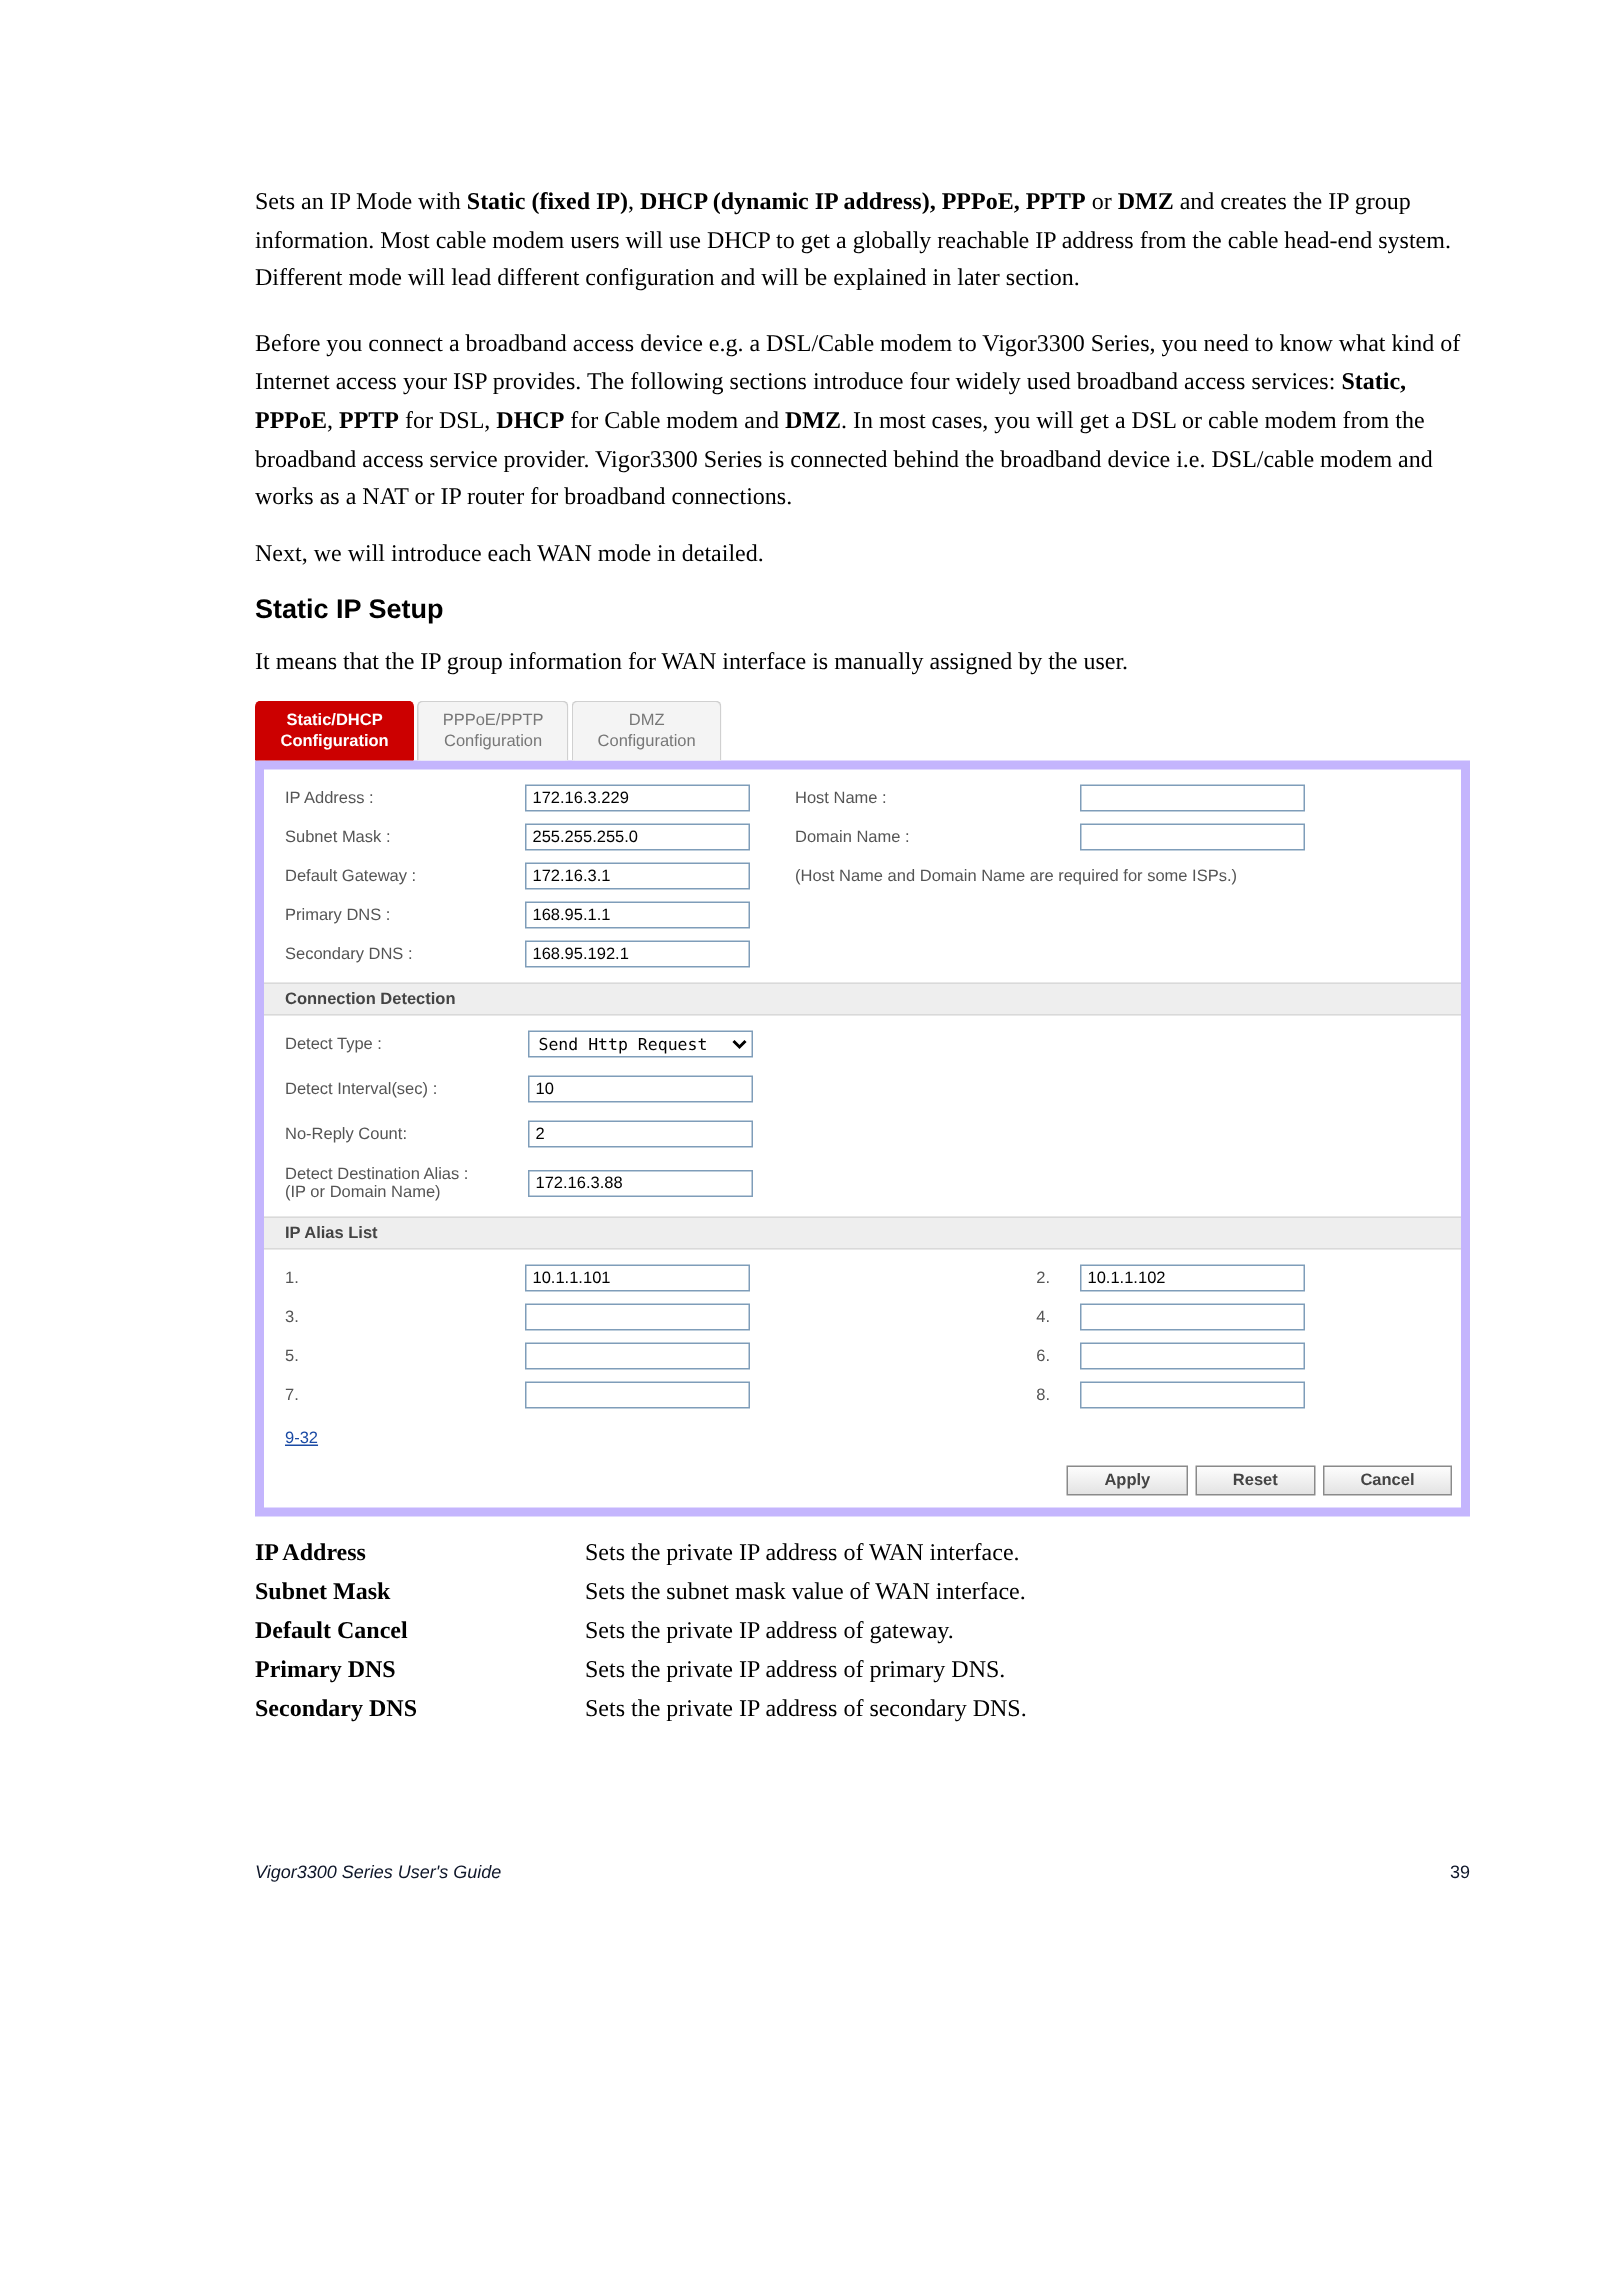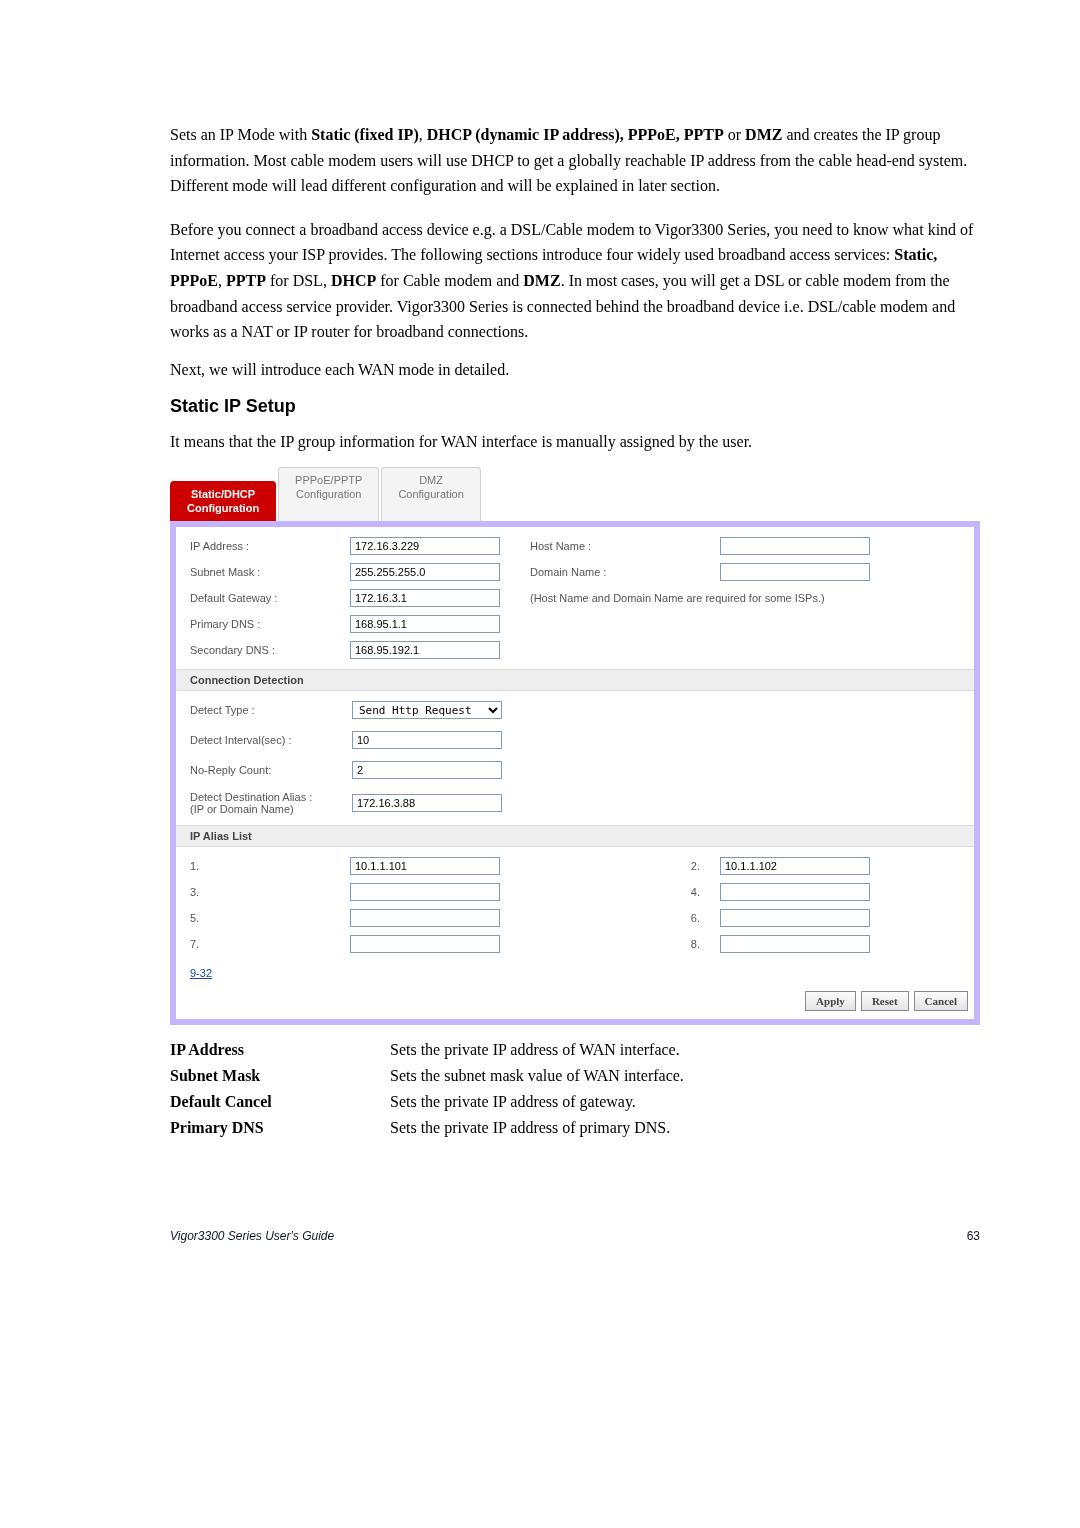--- a/index.html
+++ b/index.html
@@ -55,21 +55,20 @@
   color: #777;
   border-radius: 4px 4px 0 0;
   margin-right: 2px;
   text-align:center;
   line-height:1.25;
 }
 .tab.active {
   background: #c00;
   color: #fff;
   border-color: #c00;
-  margin-top: 14px;
 }
 .panel {
   border: 6px solid #c4b5fd;
   font-family: Verdana, sans-serif;
   font-size: 11px;
   color: #555;
 }
 .form-grid {
   display: grid;
   grid-template-columns: 150px 170px 180px 170px;
@@ -114,25 +113,25 @@
   padding: 4px 14px;
   display: inline-block;
 }
 .btn-row {
   text-align: right;
   padding: 8px 6px;
 }
 .btn {
   border: 1px solid #8a8a8a;
   background: linear-gradient(#fdfdfd, #e3e3e3);
-  font-family: Liberation Serif, serif;
+  font-family: Liberation Sans, sans-serif;
   font-size: 11px;
   font-weight: bold;
   color: #444;
-  padding: 3px 10px;
+  padding: 3px 24px;
   margin-left: 2px;
   cursor: pointer;
 }
 .defs-table {
   margin-top: 14px;
 }
 .defs-row {
   display: flex;
   margin: 8px 0;
 }
@@ -283,20 +282,24 @@
       <div>Sets the subnet mask value of WAN interface.</div>
     </div>
     <div class="defs-row">
       <div class="t">Default Cancel</div>
       <div>Sets the private IP address of gateway.</div>
     </div>
     <div class="defs-row">
       <div class="t">Primary DNS</div>
       <div>Sets the private IP address of primary DNS.</div>
     </div>
+    <div class="defs-row">
+      <div class="t">Secondary DNS</div>
+      <div>Sets the private IP address of secondary DNS.</div>
+    </div>
   </div>
 
   <div class="footer">
     <span>Vigor3300 Series User's Guide</span>
-    <span class="pg">63</span>
+    <span class="pg">39</span>
   </div>
 
 </div>
 
 </body></html>

